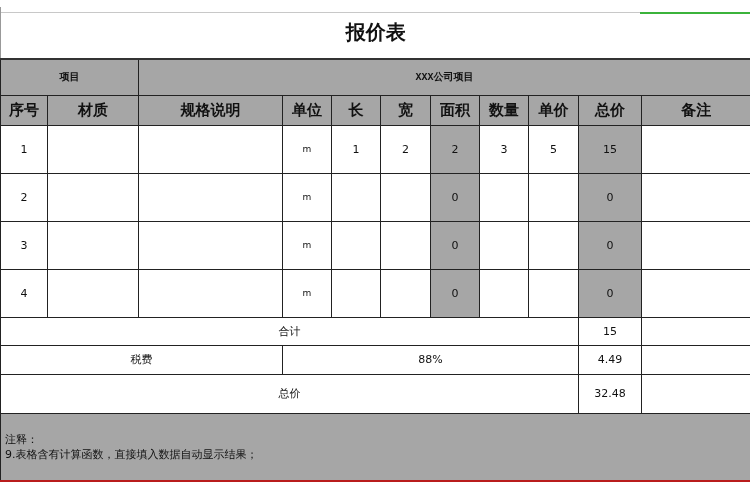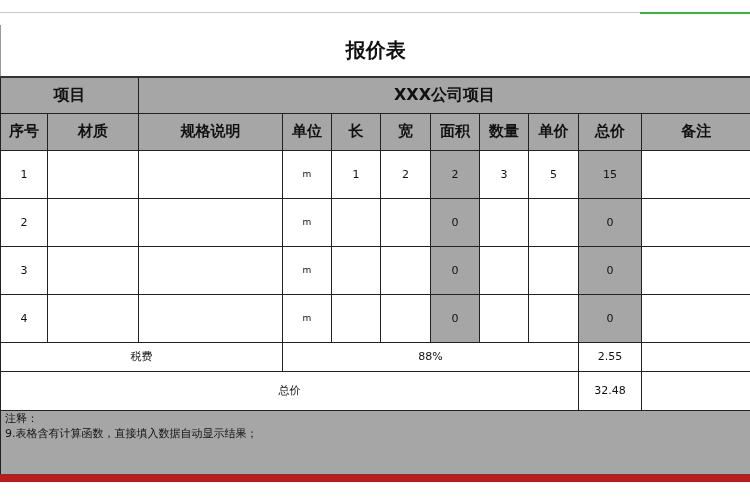--- a/index.html
+++ b/index.html
@@ -1,32 +1,32 @@
 <!DOCTYPE html>
 <html><head>
   <meta charset="utf-8">
   <style>
     * { box-sizing: border-box; margin: 0; padding: 0; }
     html, body { width: 750px; height: 501px; background: #ffffff; overflow: hidden; }
     body { position: relative; font-family: "DejaVu Sans", "Liberation Sans", sans-serif; color: #111; }
     .topline { position: absolute; left: 0; top: 12px; width: 640px; height: 1px; background: #c8c8c8; }
     .greenline { position: absolute; left: 640px; top: 12px; width: 110px; height: 2px; background: #3bb33b; }
-    .sheet { position: absolute; left: 0; top: 25px; width: 750px; }
+    .sheet { position: absolute; left: 0; top: 7px; width: 750px; }
     table { border-collapse: collapse; table-layout: fixed; width: 750px; }
     td { border: 1px solid #222; text-align: center; vertical-align: middle; font-size: 11px; overflow: hidden; white-space: nowrap; }
     .title-cell { height: 52px; font-size: 20px; font-weight: bold; border-top: none; border-left: 1px solid #999; border-right: none; border-bottom: 2px solid #333; }
     .hdr { background: #a6a6a6; font-weight: bold; }
-    .hdr1 td { height: 36px; font-size: 16px; }
-    .hdr2 td { height: 37px; font-size: 15px; }
+    .hdr1 td { height: 36px; font-size: 10px; font-family: Liberation Mono, monospace; }
+    .hdr2 td { height: 30px; font-size: 15px; }
     .data td { height: 48px; }
     .gray { background: #a6a6a6; }
     .sum td { height: 28px; }
     .tax td { height: 29px; }
     .total td { height: 39px; }
-    .notes td { height: 68px; background: #a6a6a6; text-align: left; vertical-align: top; font-size: 11px; padding: 0 4px; line-height: 15px; border-bottom: 8px solid #b91c1c; white-space: normal; }
+    .notes td { height: 68px; background: #a6a6a6; text-align: left; vertical-align: top; font-size: 11px; padding: 18px 4px; line-height: 15px; border-bottom: 2px solid #b91c1c; white-space: normal; }
     .unit { font-size: 9px; }
     .noright { border-right: none; }
   </style>
 </head>
 <body>
 
 <div class="topline"></div>
 <div class="greenline"></div>
 
 <div class="sheet">
@@ -112,24 +112,29 @@
       <td class="unit">m</td>
       <td></td>
       <td></td>
       <td class="gray">0</td>
       <td></td>
       <td></td>
       <td class="gray">0</td>
       <td class="noright"></td>
     </tr>
 
+    <tr class="sum">
+      <td colspan="9">合计</td>
+      <td>15</td>
+      <td class="noright"></td>
+    </tr>
     <tr class="tax">
       <td colspan="3">税费</td>
       <td colspan="6">88%</td>
-      <td>2.55</td>
+      <td>4.49</td>
       <td class="noright"></td>
     </tr>
     <tr class="total">
       <td colspan="9">总价</td>
       <td>32.48</td>
       <td class="noright"></td>
     </tr>
     <tr class="notes">
       <td colspan="11" class="noright">
         <div>注释：</div>

